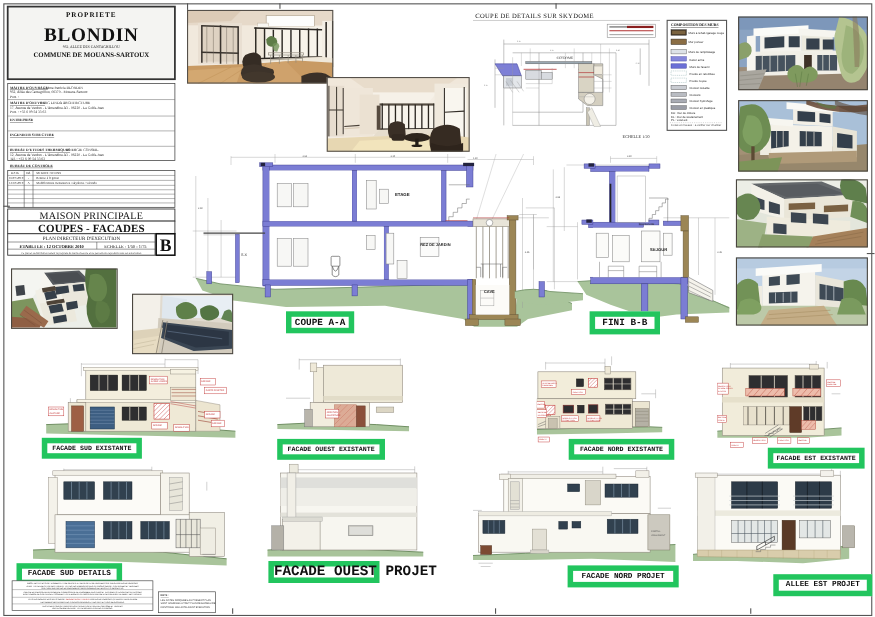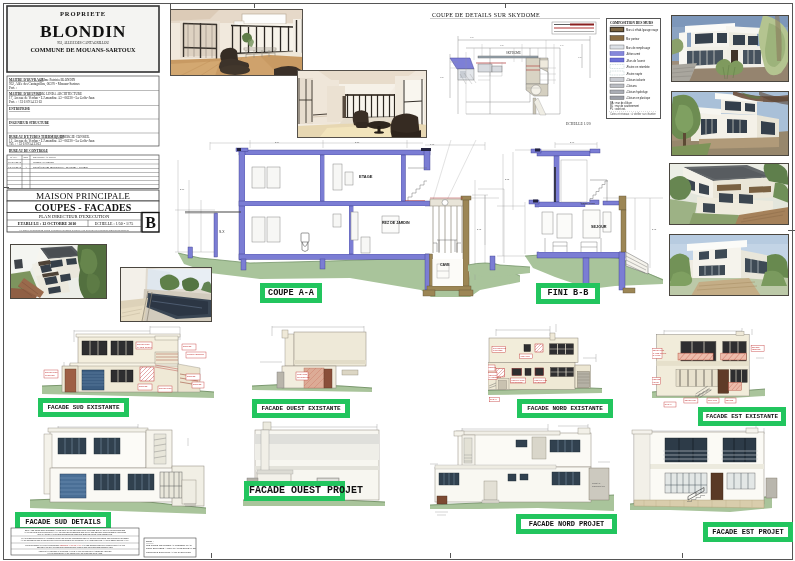--- a/index.html
+++ b/index.html
@@ -1261,21 +1261,21 @@
   <rect x="12" y="46" width="124" height="4" fill="#e3e2da"></rect>
   <rect x="18" y="10" width="8" height="70" fill="#f1efe7" stroke="#999" stroke-width="0.4"></rect>
 
   <rect x="14" y="52" width="34" height="28" fill="#f3f1e9" stroke="#8b857a" stroke-width="0.5"></rect>
   <rect x="14" y="50" width="36" height="4" fill="#dcdbd3" stroke="#999" stroke-width="0.3"></rect>
   <rect x="4" y="58" width="11" height="22" fill="#b4b1a8" stroke="#777" stroke-width="0.4"></rect>
 
   <rect x="74" y="58" width="22" height="9" fill="#cfcec6" stroke="#777" stroke-width="0.5"></rect>
   <rect x="75" y="59" width="20" height="7" fill="#dededa"></rect>
 </svg>
-<div class="lbl" style="left:244px;top:481px;width:91px;height:10px;font-size:10px;line-height:10px;">FACADE OUEST PROJET</div>
+<div class="lbl" style="left:244px;top:510px;width:91px;height:10px;font-size:13px;line-height:10px;">FACADE OUEST PROJET</div>
 
 <svg class="abs" style="left:428px;top:424px;" width="190" height="94" viewBox="0 0 190 94">
   <path d="M2,81 L50,79 L110,75 L186,71 L186,87 L110,84 L50,85 L2,85 Z" fill="#a9c49b"></path>
   <path d="M2,81 L50,79 L110,75 L186,71" fill="none" stroke="#75946a" stroke-width="0.9"></path>
   <g stroke="#888" stroke-width="0.35">
     <line x1="34" y1="4" x2="34" y2="12"></line>
       <line x1="34" y1="5" x2="120" y2="5"></line>
       <line x1="120" y1="0" x2="120" y2="10"></line>
     <line x1="160" y1="0" x2="160" y2="8"></line>
       <line x1="130" y1="2" x2="160" y2="2"></line>
@@ -1414,21 +1414,21 @@
     <line x1="58" y1="74" x2="58" y2="70.5"></line>
       <line x1="74" y1="65" x2="74" y2="61.5"></line>
     <line x1="66" y1="69.5" x2="66" y2="66.5"></line>
   </g>
   <g stroke="#555" stroke-width="0.4" fill="none">
     <path d="M57,75.5 l4.5,0 0,-2 4.5,0 0,-2 4.5,0 0,-2 4.5,0"></path>
   </g>
 
   <rect x="136" y="52" width="11" height="20" fill="#b9b6ad" stroke="#77715f" stroke-width="0.4"></rect>
 </svg>
-<div class="lbl" style="left:703px;top:522px;width:80px;height:10px;font-size:7px;line-height:10px;">FACADE EST PROJET</div>
+<div class="lbl" style="left:703px;top:522px;width:80px;height:10px;font-size:7px;line-height:10px;">ALLEE EST PROJET</div>
 
 <svg class="abs" style="left:0px;top:524px;" width="210" height="36" viewBox="0 0 210 36">
   <rect x="11" y="4" width="128" height="27" fill="#fff" stroke="#444" stroke-width="0.6"></rect>
   <g stroke="#666" stroke-width="0.35">
     <line x1="11" y1="12" x2="139" y2="12"></line>
       <line x1="11" y1="19" x2="139" y2="19"></line>
       <line x1="11" y1="25" x2="139" y2="25"></line>
   </g>
   <g font-family="Liberation Sans" font-size="1.7" fill="#333" text-anchor="middle">
     <text x="75" y="7"><tspan font-weight="bold">NOTA :</tspan>  LES COTES SONT DONNEES A TITRE INDICATIF ET DEVRONT ETRE VERIFIEES SUR PLACE PAR LES ENTREPRISES</text>

